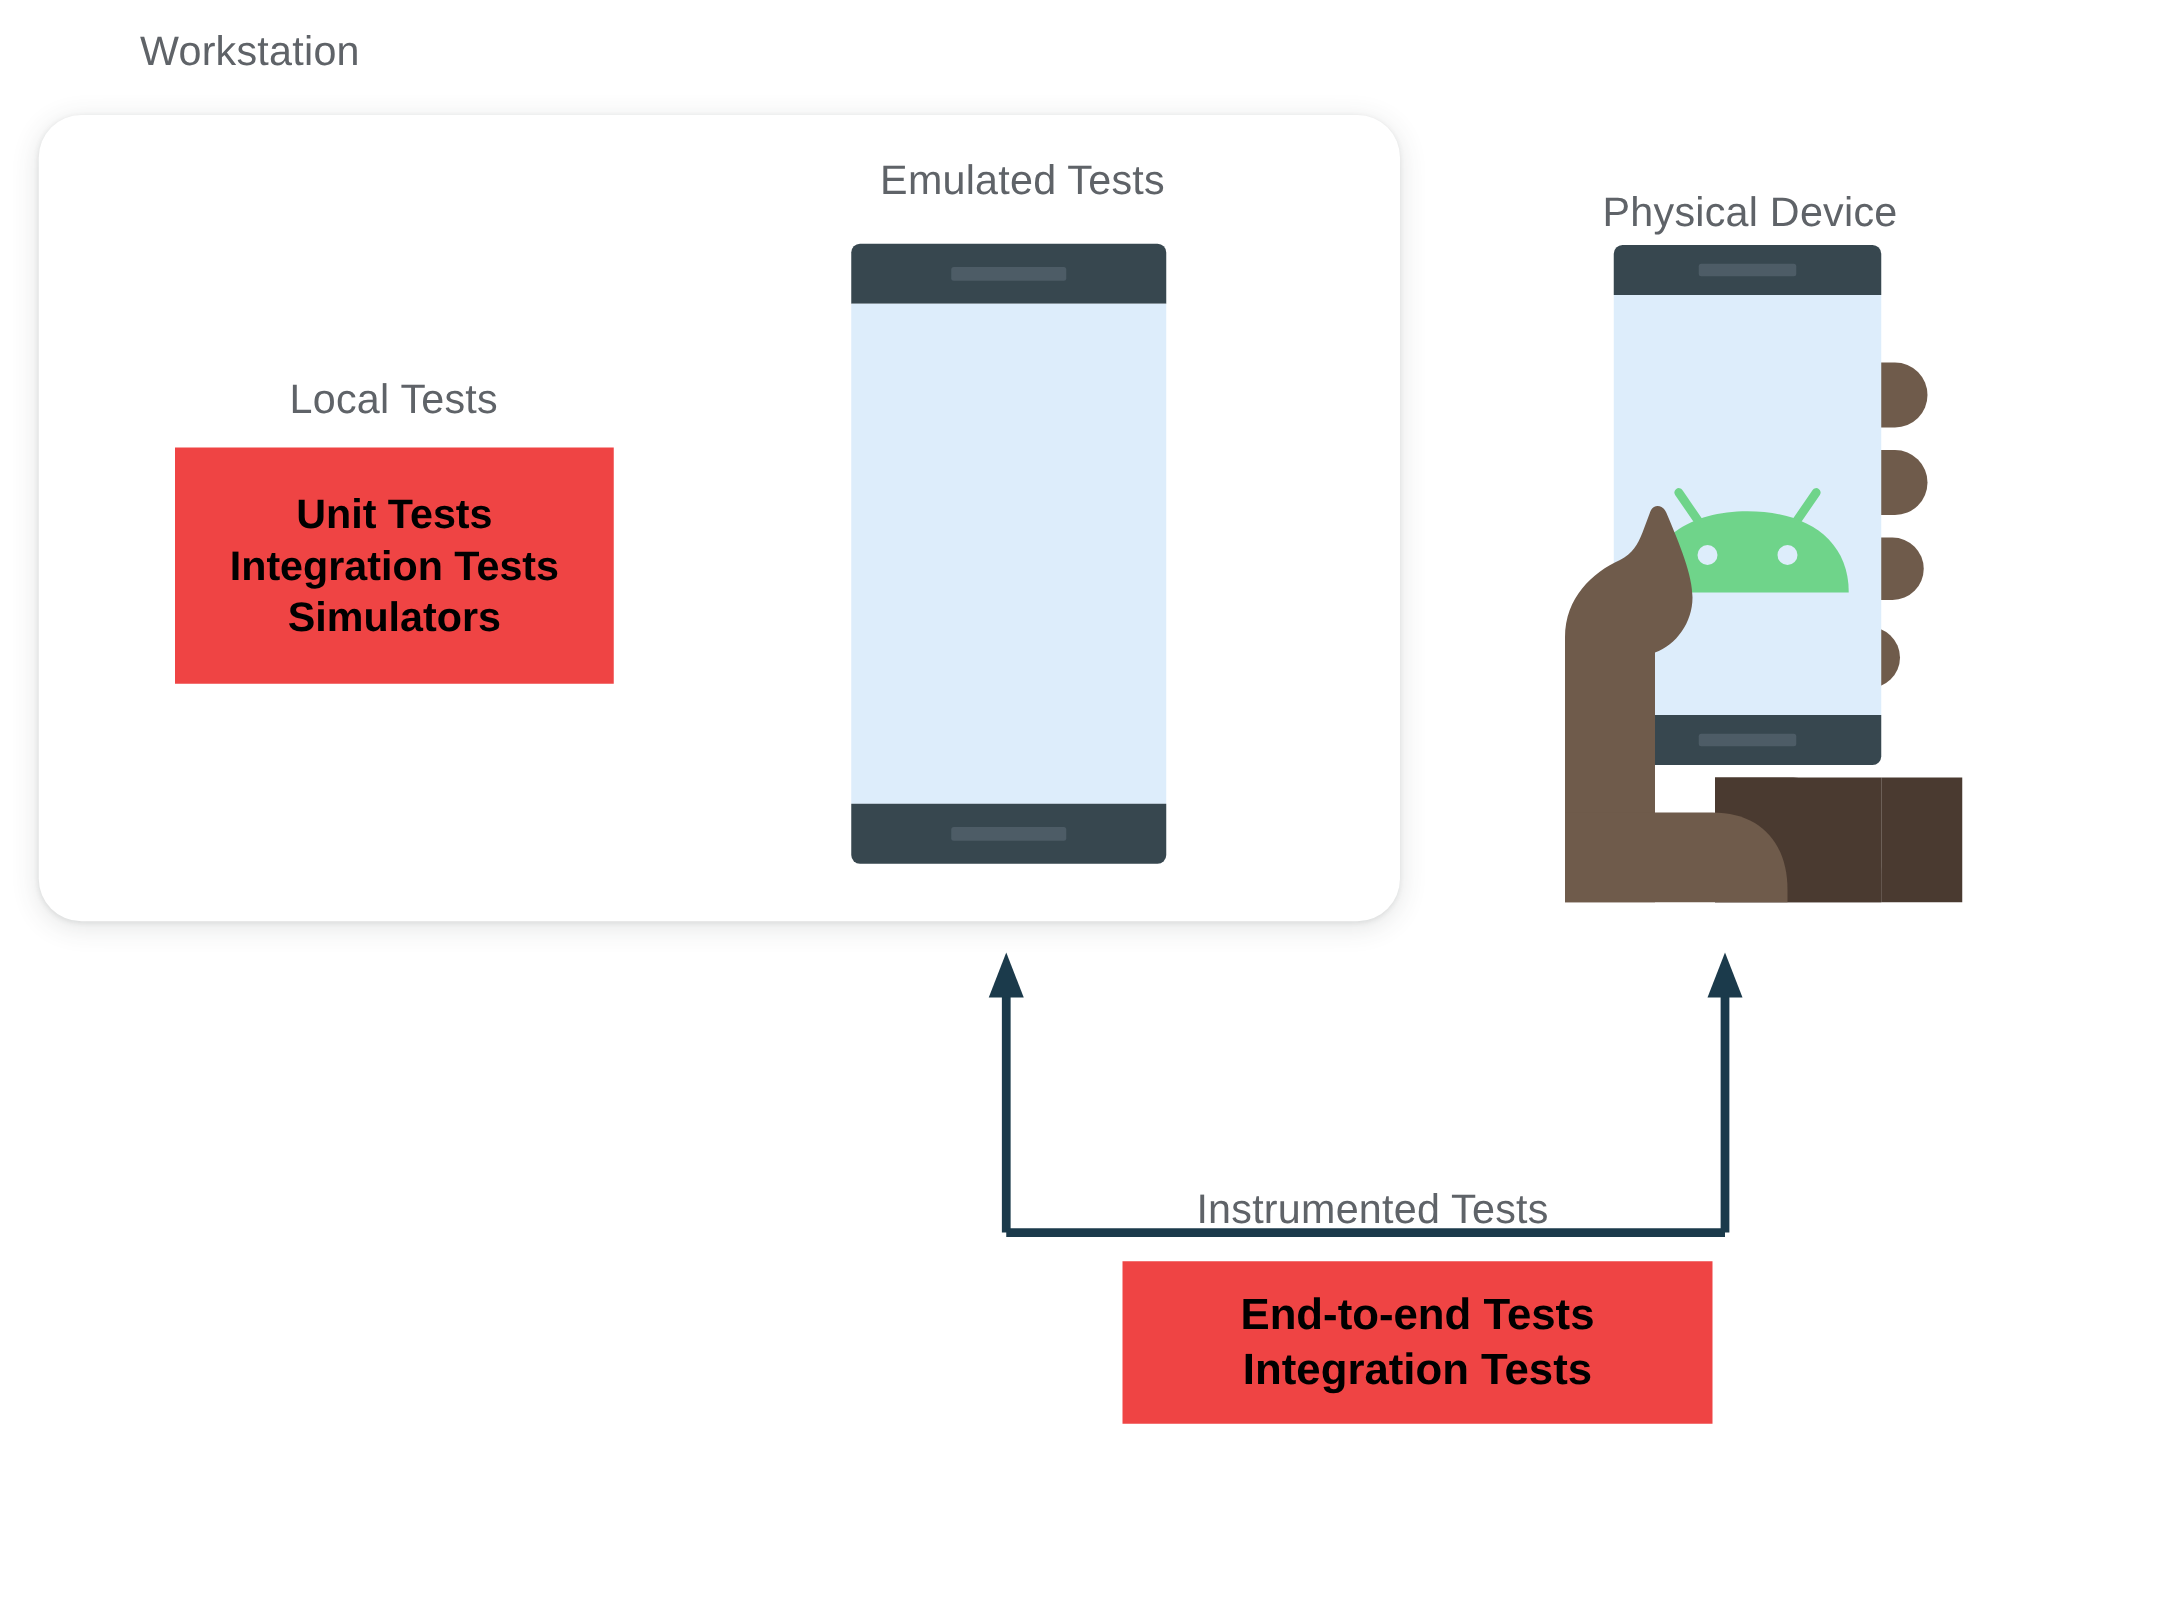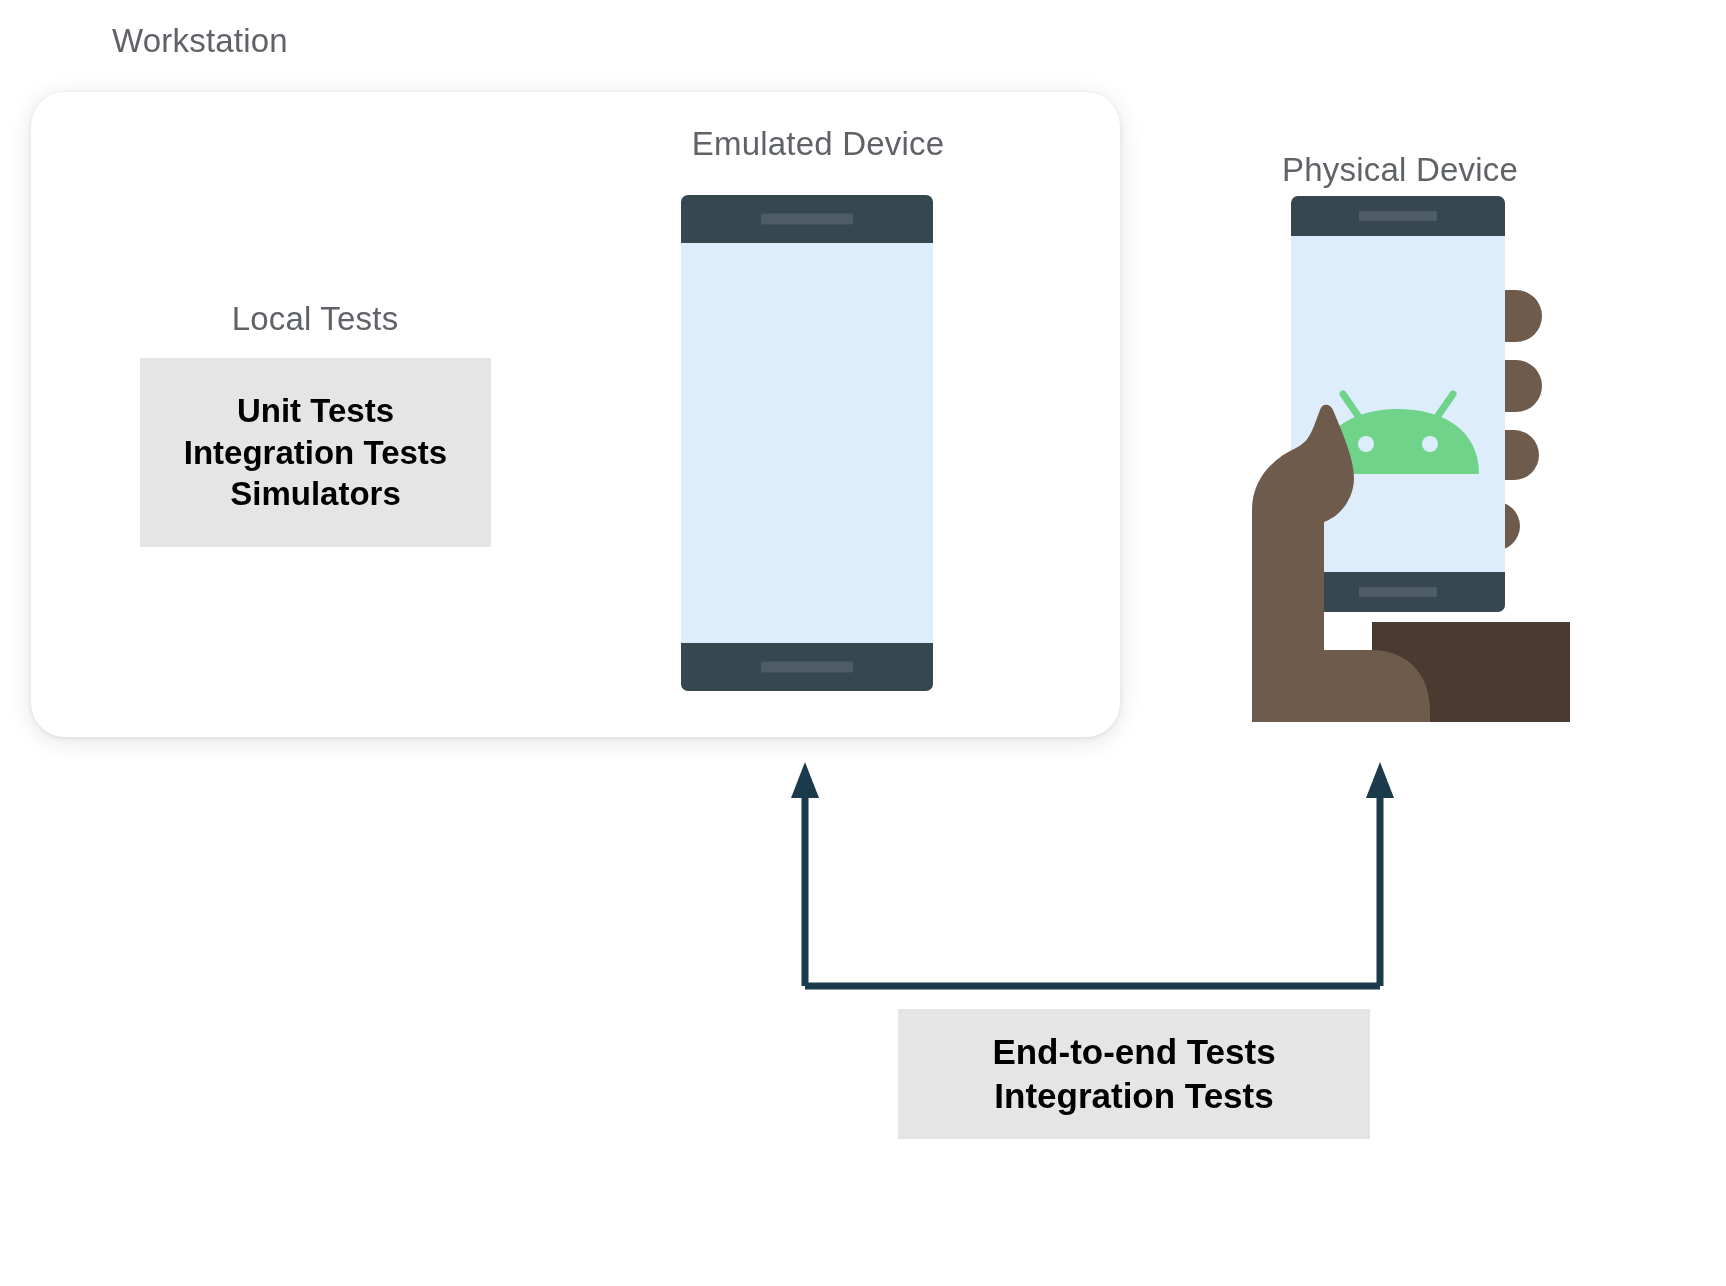--- a/index.html
+++ b/index.html
@@ -39,21 +39,21 @@
     width: 1089px;
     height: 645px;
     background: #ffffff;
     border-radius: 34px;
     box-shadow: 0 4px 22px rgba(60,64,67,0.14), 0 1px 4px rgba(60,64,67,0.10);
   }
 
   
   .test-chip {
     position: absolute;
-    background: #e5e5e5;
+    background: #ef4444;
     display: flex;
     flex-direction: column;
     align-items: center;
     justify-content: center;
     color: #000000;
     font-weight: 700;
     line-height: 1.27;
   }
   #local-tests-chip {
     left: 140px;
@@ -147,21 +147,21 @@
   <div id="workstation-card"></div>
 
   <div class="caption center" id="local-tests-caption">Local Tests</div>
 
   <div class="test-chip" id="local-tests-chip">
     <div class="chip-line">Unit Tests</div>
     <div class="chip-line">Integration Tests</div>
     <div class="chip-line">Simulators</div>
   </div>
 
-  <div class="caption center" id="emulated-caption">Emulated Device</div>
+  <div class="caption center" id="emulated-caption">Emulated Tests</div>
 
   <div class="phone" id="emulated-phone">
     <div class="phone-bar top">
       <div class="speaker"></div>
     </div>
     <div class="phone-screen"></div>
     <div class="phone-bar bottom">
       <div class="speaker"></div>
     </div>
   </div>
@@ -213,19 +213,20 @@
   <svg id="arrows" viewBox="0 0 700 270">
     <g stroke="#1b3a4b" stroke-width="7" fill="none">
       <path d="M45 246 L45 40"></path>
       <path d="M45 246 L620 246"></path>
       <path d="M620 246 L620 40"></path>
     </g>
     <polygon points="45,22 31,58 59,58" fill="#1b3a4b"></polygon>
     <polygon points="620,22 606,58 634,58" fill="#1b3a4b"></polygon>
   </svg>
 
+  <div class="caption center" id="instrumented-caption">Instrumented Tests</div>
 
   <div class="test-chip" id="instrumented-tests-chip">
     <div class="chip-line">End-to-end Tests</div>
     <div class="chip-line">Integration Tests</div>
   </div>
 
 </div>
 
 </body></html>

